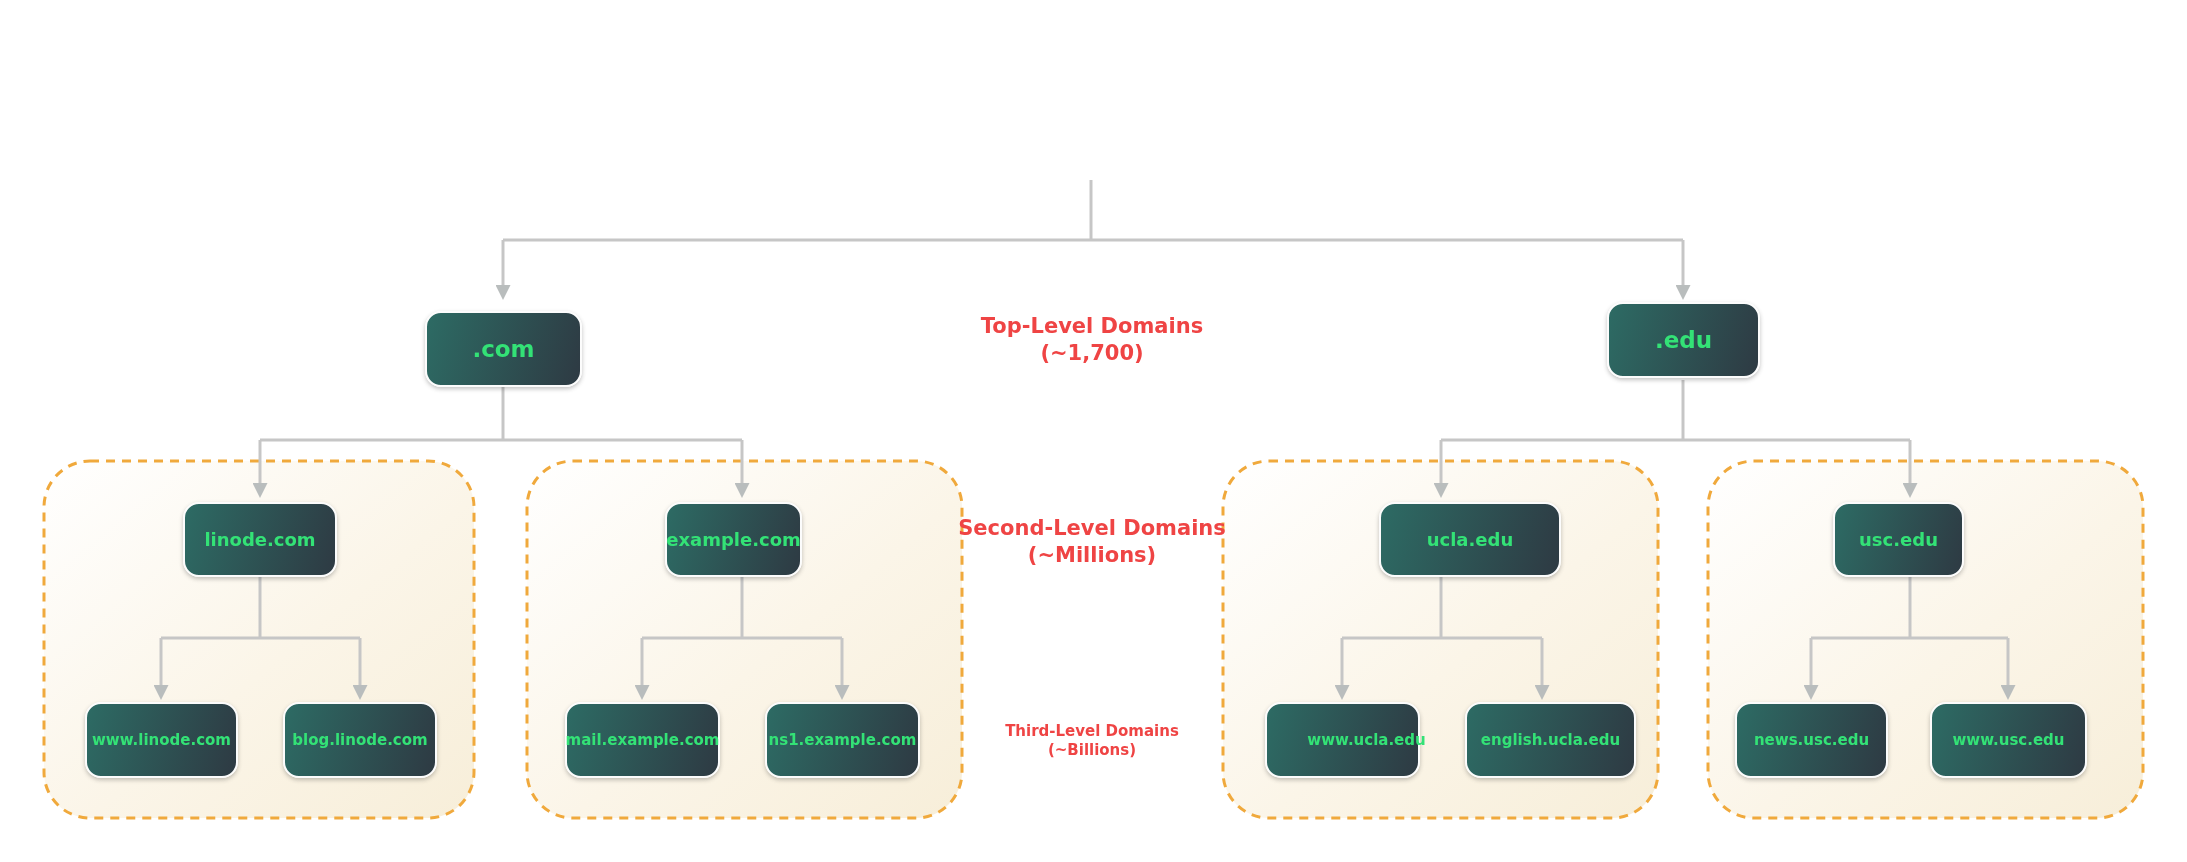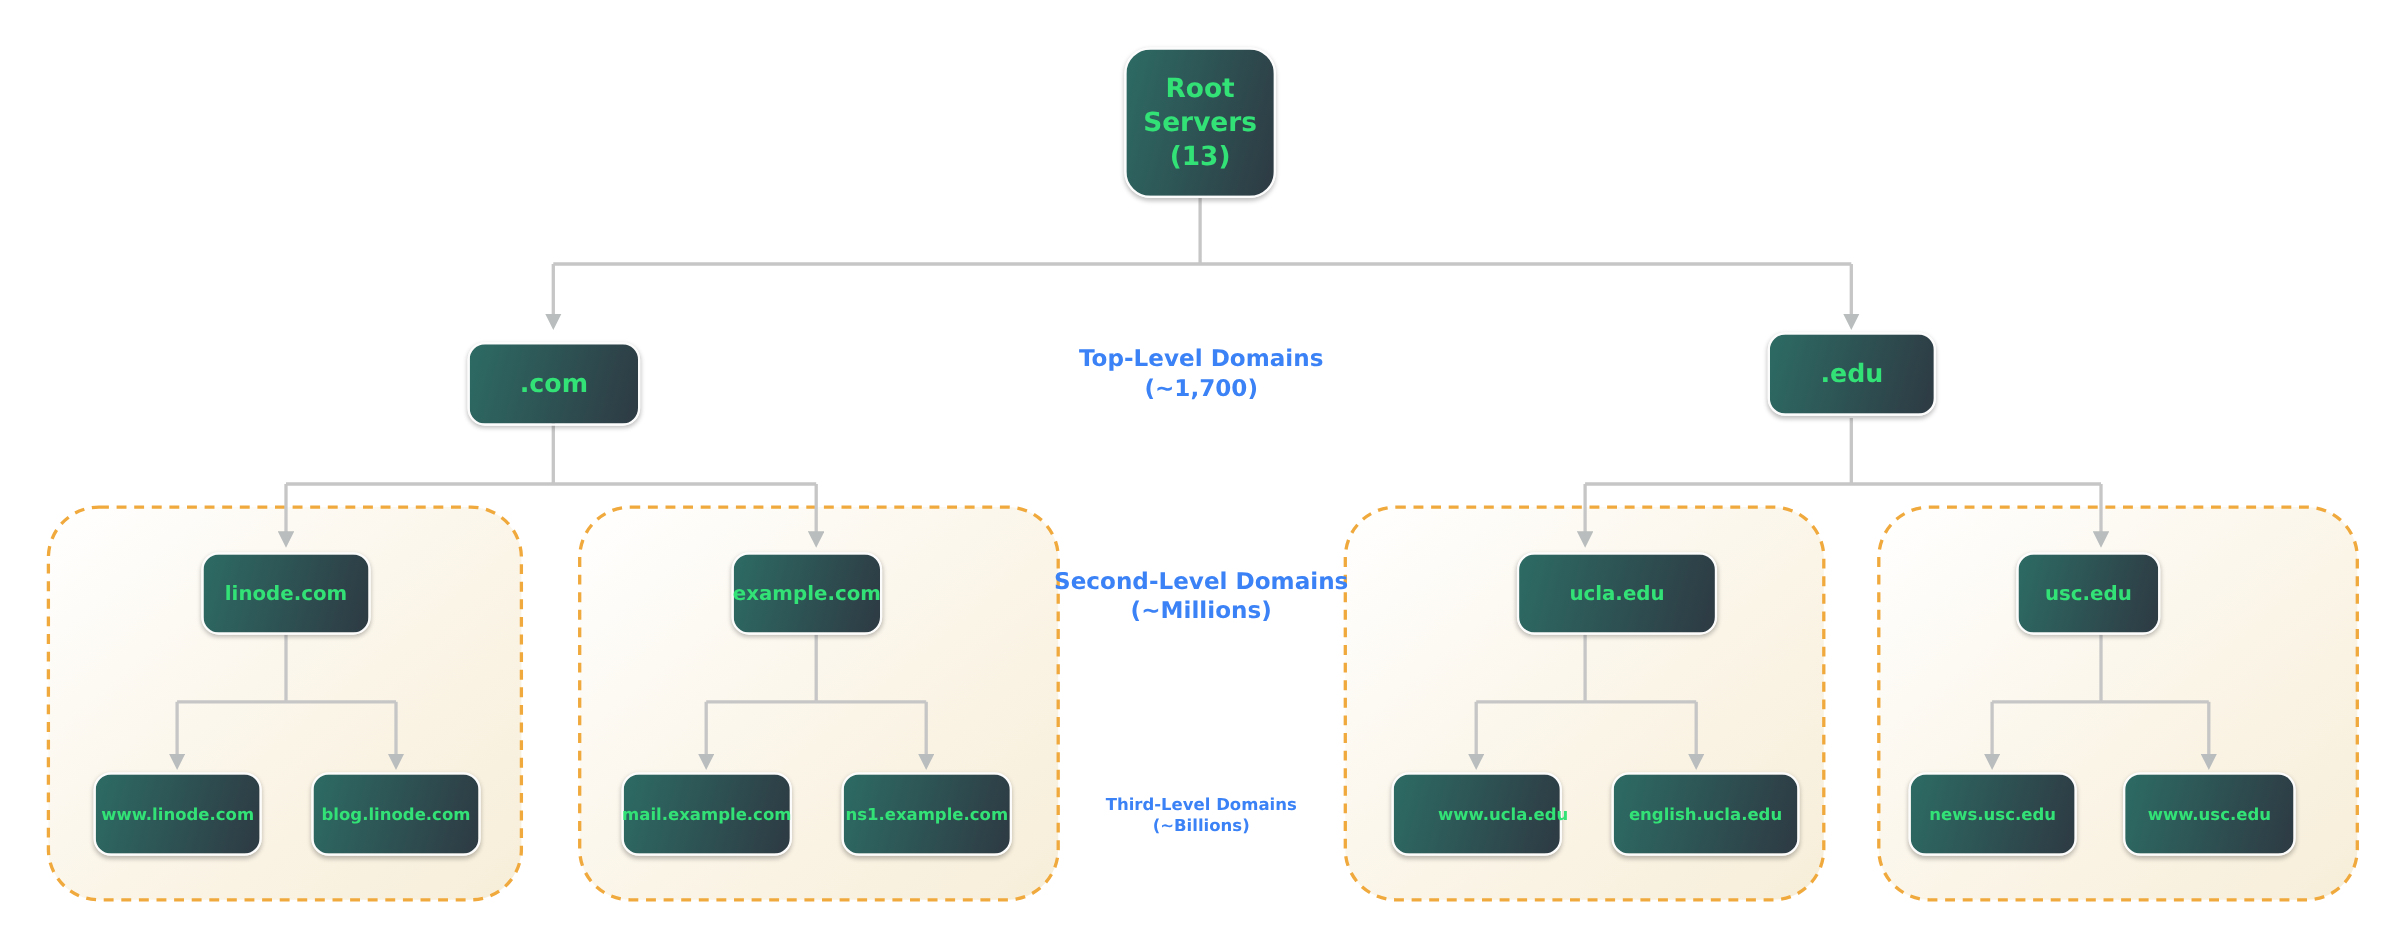--- a/index.html
+++ b/index.html
@@ -19,21 +19,21 @@
     border: 2px solid #fcfcfc; border-radius: 16px;
     box-shadow: 0 2px 4px rgba(40,40,40,0.28);
   }
   .node-root { border-radius: 24px; font-size: 24px; line-height: 31px; padding: 0 8px; }
   .node-tld  { font-size: 23px; }
   .node-l2   { font-size: 18px; white-space: nowrap; }
   .node-l3   { font-size: 15px; white-space: nowrap; }
 
   .lvl {
     position: absolute; transform: translateX(-50%);
-    text-align: center; color: #3b82f6; font-weight: bold; white-space: nowrap;
+    text-align: center; color: #ef4444; font-weight: bold; white-space: nowrap;
   }
   .lvl-big   { font-size: 21px; line-height: 27px; }
   .lvl-small { font-size: 15px; line-height: 19px; }
 </style>
 </head>
 <body>
 
 <div class="stage">
 
   <svg class="layer" width="2187" height="862" viewBox="0 0 2187 862">
@@ -87,21 +87,20 @@
       <path d="M 1342 638 V 688" marker-end="url(#arrowhead)"></path>
       <path d="M 1542 638 V 688" marker-end="url(#arrowhead)"></path>
 
       <path d="M 1910 577 V 638"></path>
       <path d="M 1811 638 H 2008"></path>
       <path d="M 1811 638 V 688" marker-end="url(#arrowhead)"></path>
       <path d="M 2008 638 V 688" marker-end="url(#arrowhead)"></path>
     </g>
   </svg>
 
-  <div class="node node-root" style="left:1022px; top:43px; width:138px; height:137px;">Root Servers (13)</div>
 
   <div class="node node-tld" style="left:425px; top:311px; width:157px; height:76px;text-align:center;">.com</div>
   <div class="node node-tld" style="left:1607px; top:302px; width:153px; height:76px;">.edu</div>
 
   <div class="node node-l2" style="left:183px; top:502px; width:154px; height:75px;">linode.com</div>
   <div class="node node-l2" style="left:665px; top:502px; width:137px; height:75px;">example.com</div>
   <div class="node node-l2" style="left:1363px; top:502px; width:182px; height:75px;margin-left:16px;">ucla.edu</div>
   <div class="node node-l2" style="left:1833px; top:502px; width:131px; height:75px;">usc.edu</div>
 
   <div class="node node-l3" style="left:85px; top:702px; width:153px; height:76px;">www.linode.com</div>

